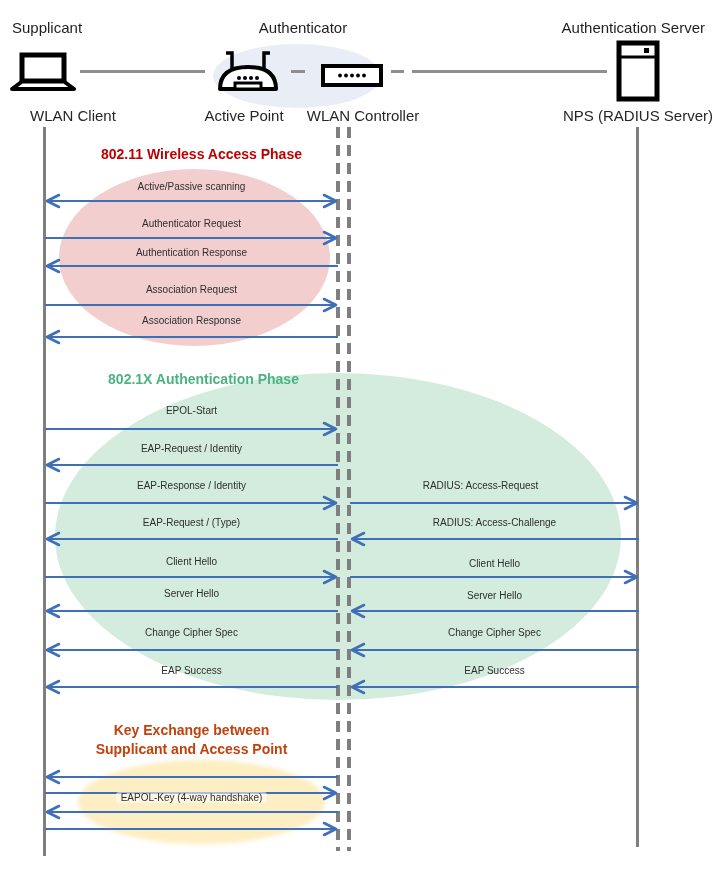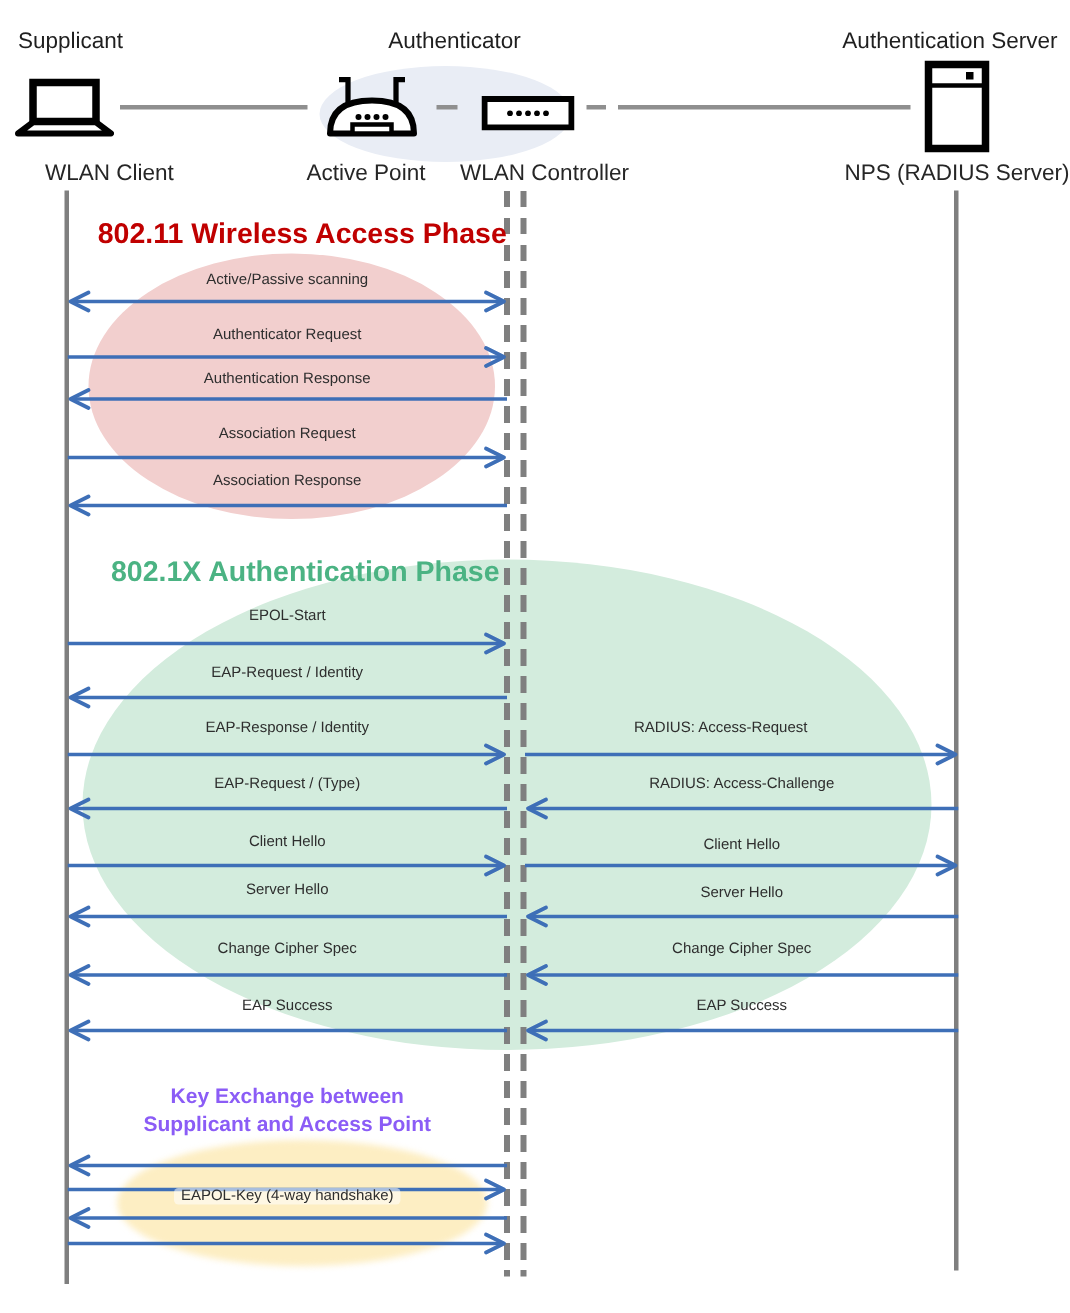--- a/index.html
+++ b/index.html
@@ -38,21 +38,21 @@
   .dev-ctrl{left:363px;transform:translateX(-50%);}
   .dev-nps{left:638px;transform:translateX(-50%);}
   
   .icon{position:absolute;z-index:3;line-height:0;}
   .ic-laptop{left:8px;top:52px;}
   .ic-ap{left:216px;top:46px;}
   .ic-ctrl{left:321px;top:64px;}
   .ic-server{left:616px;top:40px;}
   
   .phase-title{position:absolute;left:45px;width:293px;text-align:center;
-    font-size:19px;font-weight:600;z-index:4;}
+    font-size:14px;font-weight:600;z-index:4;}
   .pt1{top:146px;transform:translateX(10px);}
   .pt2{top:371px;transform:translateX(12px);}
   .pt3{top:721px;font-size:14px;line-height:19px;white-space:pre-line;}
   
   .msg-label{position:absolute;height:20px;text-align:center;font-size:10px;
     color:#2e2e2e;z-index:4;white-space:nowrap;}
   .msg-label span{padding:0 5px;}
   .msg-label.boxed span{background:rgba(255,255,255,.55);border-radius:3px;}
   .msg-arrow{position:absolute;z-index:3;line-height:0;}
 </style>
@@ -116,21 +116,21 @@
   <div class="device dev-ctrl">WLAN Controller</div>
   <div class="device dev-nps">NPS (RADIUS Server)</div>
 
   <div class="lifeline ll-client"></div>
   <div class="dashline dl-1"></div>
   <div class="dashline dl-2"></div>
   <div class="lifeline ll-server"></div>
 
   <div class="phase-title pt1" style="color: rgb(192, 0, 0);">802.11 Wireless Access Phase</div>
   <div class="phase-title pt2" style="color: rgb(75, 179, 131);">802.1X Authentication Phase</div>
-  <div class="phase-title pt3" style="color: #8b5cf6;">Key Exchange between
+  <div class="phase-title pt3" style="color: #c2410c;">Key Exchange between
 Supplicant and Access Point</div>
 
   <div id="messages">
       <div class="msg-label" style="left: 45px; width: 293px; top: 181px;"><span>Active/Passive scanning</span></div>
       <div class="msg-arrow" style="left: 45px; top: 192px;"><svg width="293" height="18" viewBox="0 0 293 18">
           <line x1="3" y1="9" x2="290" y2="9" stroke="#3e6fb7" stroke-width="2.2"></line>
           <path d="M279 3 L291 9 L279 15" fill="none" stroke="#3e6fb7" stroke-width="2.6" stroke-linecap="round" stroke-linejoin="round"></path>
           <path d="M14 3 L2 9 L14 15" fill="none" stroke="#3e6fb7" stroke-width="2.6" stroke-linecap="round" stroke-linejoin="round"></path>
         </svg></div>
       <div class="msg-label" style="left: 45px; width: 293px; top: 218px;"><span>Authenticator Request</span></div>

